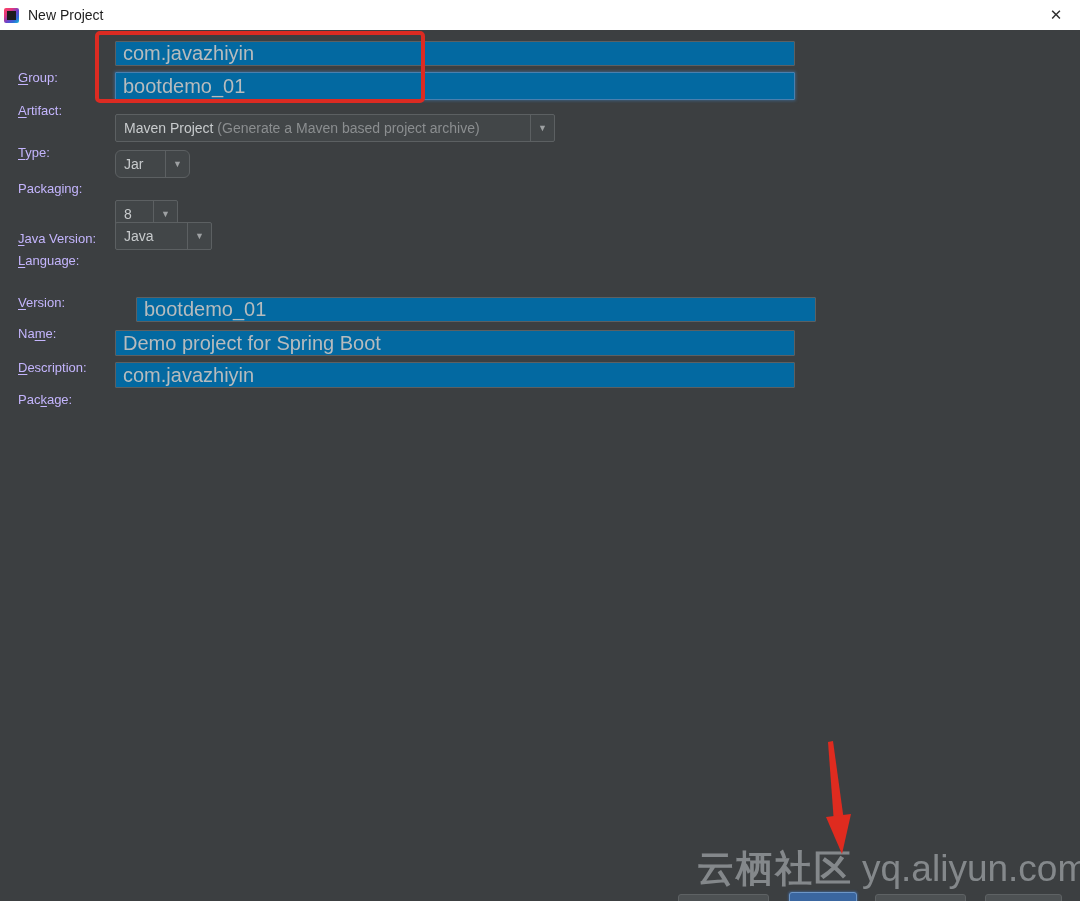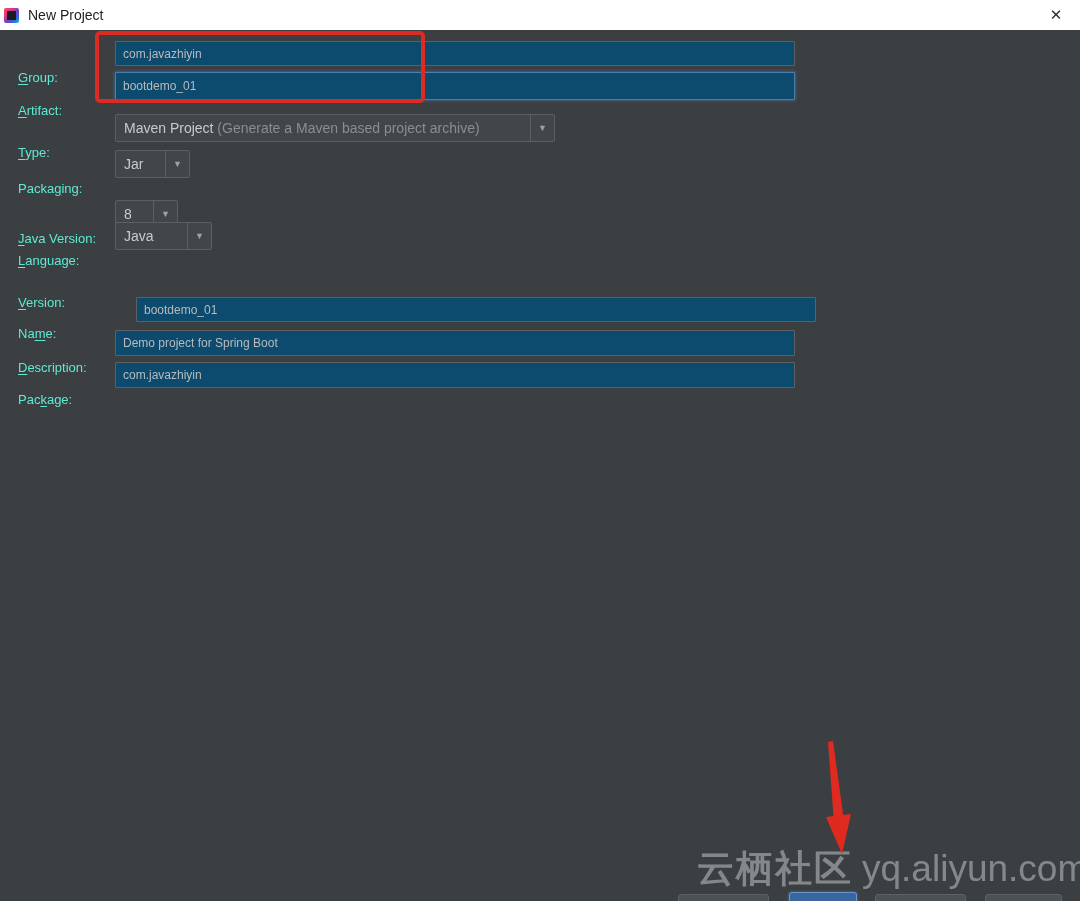--- a/index.html
+++ b/index.html
@@ -23,35 +23,35 @@
   .r-artifact  { top:42px;  height:28px; }
   .r-type      { top:84px;  height:28px; }
   .r-packaging { top:120px; height:28px; }
   .r-java      { top:170px; height:28px; }
   .r-language  { top:192px; height:28px; }
   .r-version   { top:235px; height:26px; }
   .r-name      { top:267px; height:25px;gap:21px; }
   .r-desc      { top:300px; height:26px; }
   .r-package   { top:332px; height:26px; }
 
-  .lbl { flex:0 0 97px; width:97px; font-size:13px; color:#5eead4;margin-top:48px; }
+  .lbl { flex:0 0 97px; width:97px; font-size:13px; color:#c4b5fd;margin-top:48px; }
   .mn  { text-decoration:underline; text-underline-offset:2px; }
 
-  .field { height:100%; background:#0c4a6e; border:1px solid #5c6062; border-radius:1px;
-           color:#b7bbbd; font-size:12px; padding:0 7px; font-family:inherit; outline:none; }
+  .field { height:100%; background:#0369a1; border:1px solid #5c6062; border-radius:1px;
+           color:#b7bbbd; font-size:20px; padding:0 7px; font-family:inherit; outline:none; }
   .w-full { width:680px; }
   .field.focused { border:1px solid #4a7fae; box-shadow:0 0 3px 1px rgba(64,118,170,.55); }
 
   .combo { height:100%; background:#424648; border:1px solid #5c6062; border-radius:2px;
            display:flex; align-items:center; cursor:pointer; }
   .combo-value { padding:0 8px; font-size:14px; color:#c8cbcd; white-space:nowrap; }
   .combo-value .secondary { color:#8b8e90; }
   .combo-arrow { border-left:1px solid #5c6062; width:24px; align-self:stretch;
                  display:flex; align-items:center; justify-content:center; color:#9ea1a3; font-size:9px; }
-  .cw-type { width:440px; } .cw-pack { width:75px; } .cw-java { width:63px; } .cw-lang { width:97px; }
+  .cw-type { width:440px; } .cw-pack { width:75px;border-radius:6px; } .cw-java { width:63px; } .cw-lang { width:97px; }
 
   
   .footer { position:absolute; left:0; top:864px; width:1080px; height:32px; z-index:1; }
   .btn { position:absolute; height:27px; top:2px; background:#4d5153; border:1px solid #5e6264;
          border-radius:3px; color:#c4c7c9; font-size:13px; font-family:inherit; cursor:pointer;margin-top:28px; }
   .btn-prev   { left:678px; width:91px; }
   .btn-next   { left:789px; width:68px; top:0; height:29px; background:#3a66a0; border:1px solid #6d96c8;
                 color:#eef1f4; font-weight:bold; box-shadow:0 0 2px 1px rgba(70,115,175,.5); }
   .btn-cancel { left:875px; width:91px; }
   .btn-help   { left:985px; width:77px; }

